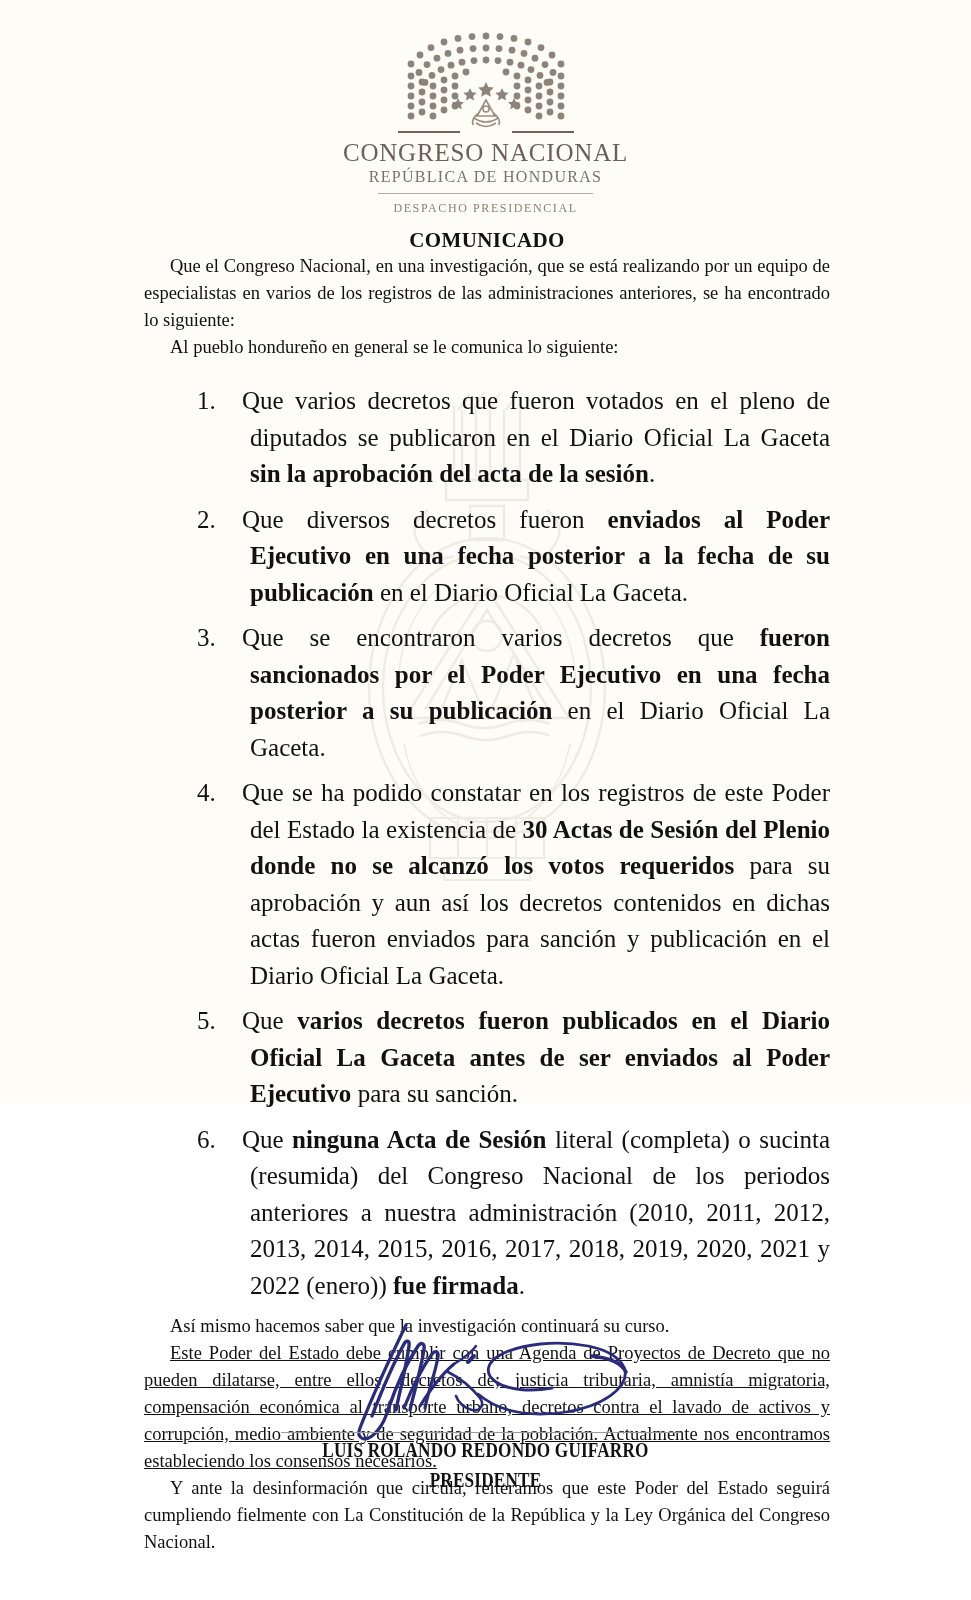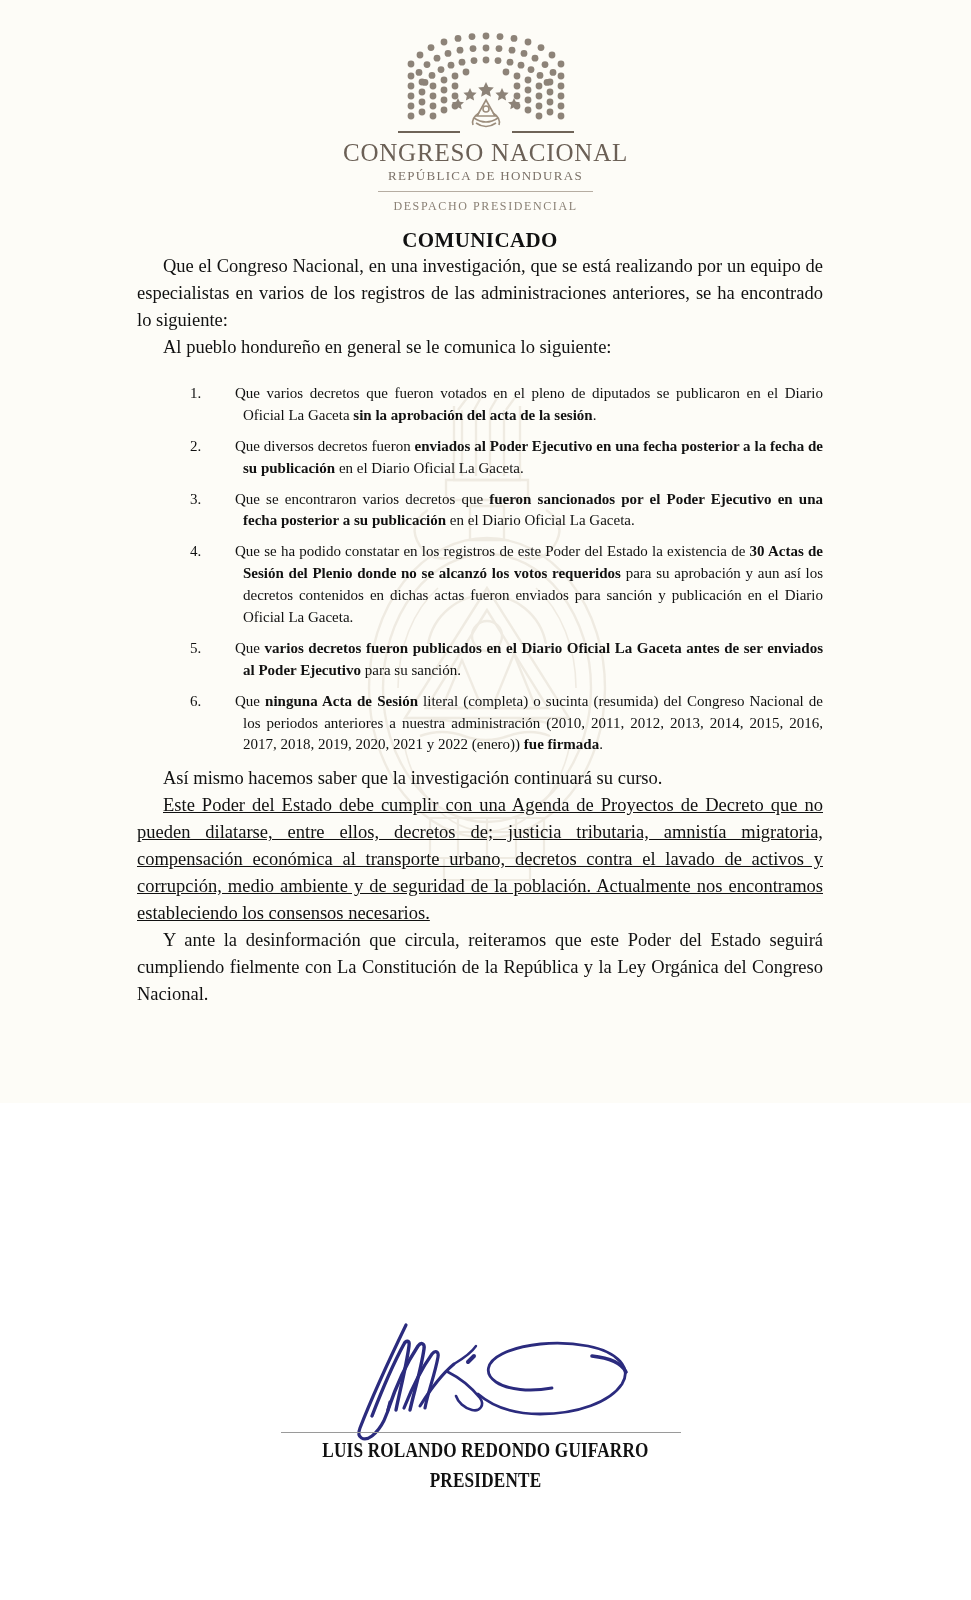--- a/index.html
+++ b/index.html
@@ -85,21 +85,21 @@
     font-size: 25px;
     letter-spacing: 0.8px;
     color: #6b6056;
     font-variant: small-caps;
     margin-top: 2px;
     line-height: 1.05;
     white-space: nowrap;
   }
   .logo-subtitle {
     font-family: "Liberation Serif", "DejaVu Serif", serif;
-    font-size: 13px;
+    font-size: 16px;
     letter-spacing: 1.3px;
     color: #7b7168;
     font-variant: small-caps;
     margin-top: 2px;
   }
   .logo-divider {
     width: 215px;
     height: 1px;
     background: #b6ada2;
     margin: 7px auto 0 auto;
@@ -109,21 +109,21 @@
     font-size: 12px;
     letter-spacing: 1.6px;
     color: #8a8075;
     font-variant: small-caps;
     margin-top: 7px;
   }
 
   
   .content {
     position: absolute;
-    left: 137px;
+    left: 144px;
     top: 0;
     width: 686px;
     z-index: 3;
   }
   .doc-title {
     text-align: center;
     font-size: 21px;
     font-weight: bold;
     letter-spacing: 0.4px;
     margin-top: 228px;
@@ -137,21 +137,21 @@
   }
   .salutation { margin-top: 40px; }
   .intro      { margin-top: 44px; }
 
   ol.findings {
     list-style: none;
     margin: 22px 0 0 0;
     padding: 0;
   }
   ol.findings li {
-    font-size: 15px;
+    font-size: 25px;
     line-height: 1.46;
     text-align: justify;
     margin: 0 0 9px 0;
     padding-left: 53px;
     text-indent: -53px;
     margin-left: 53px;
   }
   ol.findings li .num {
     display: inline-block;
     width: 45px;

